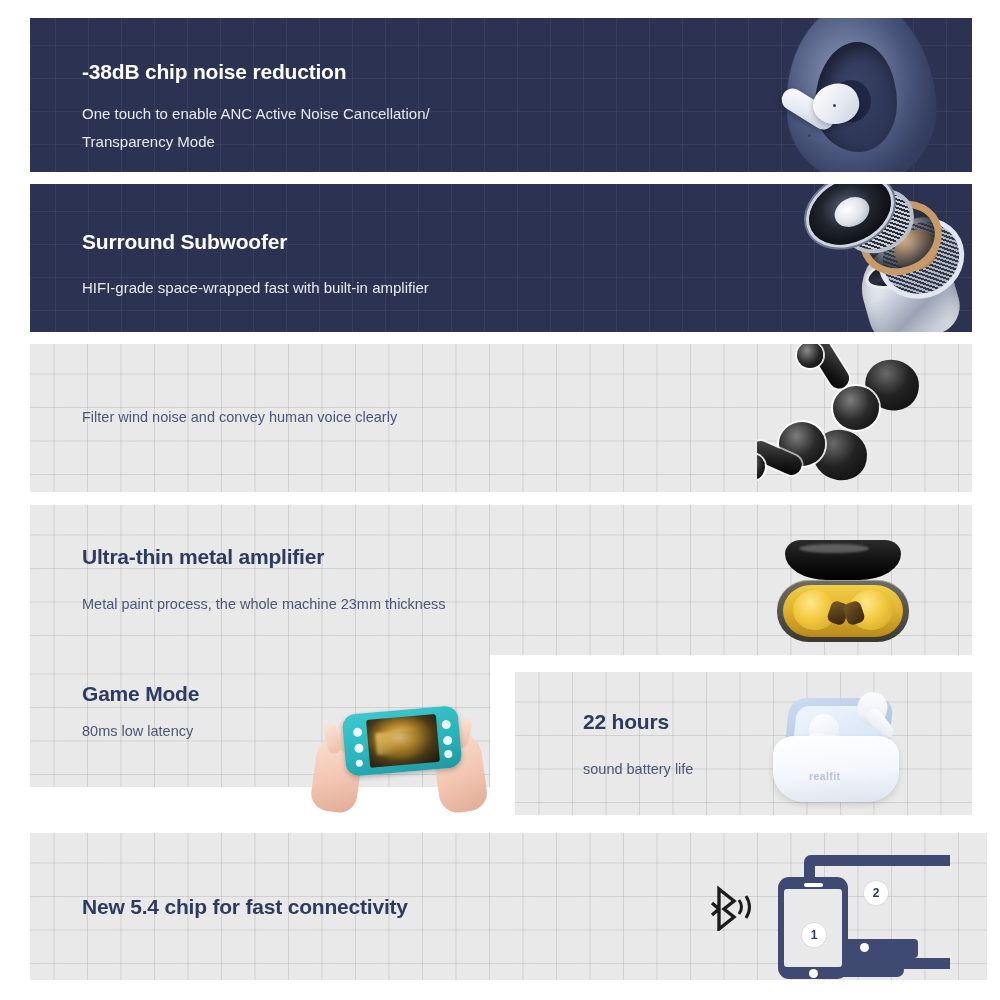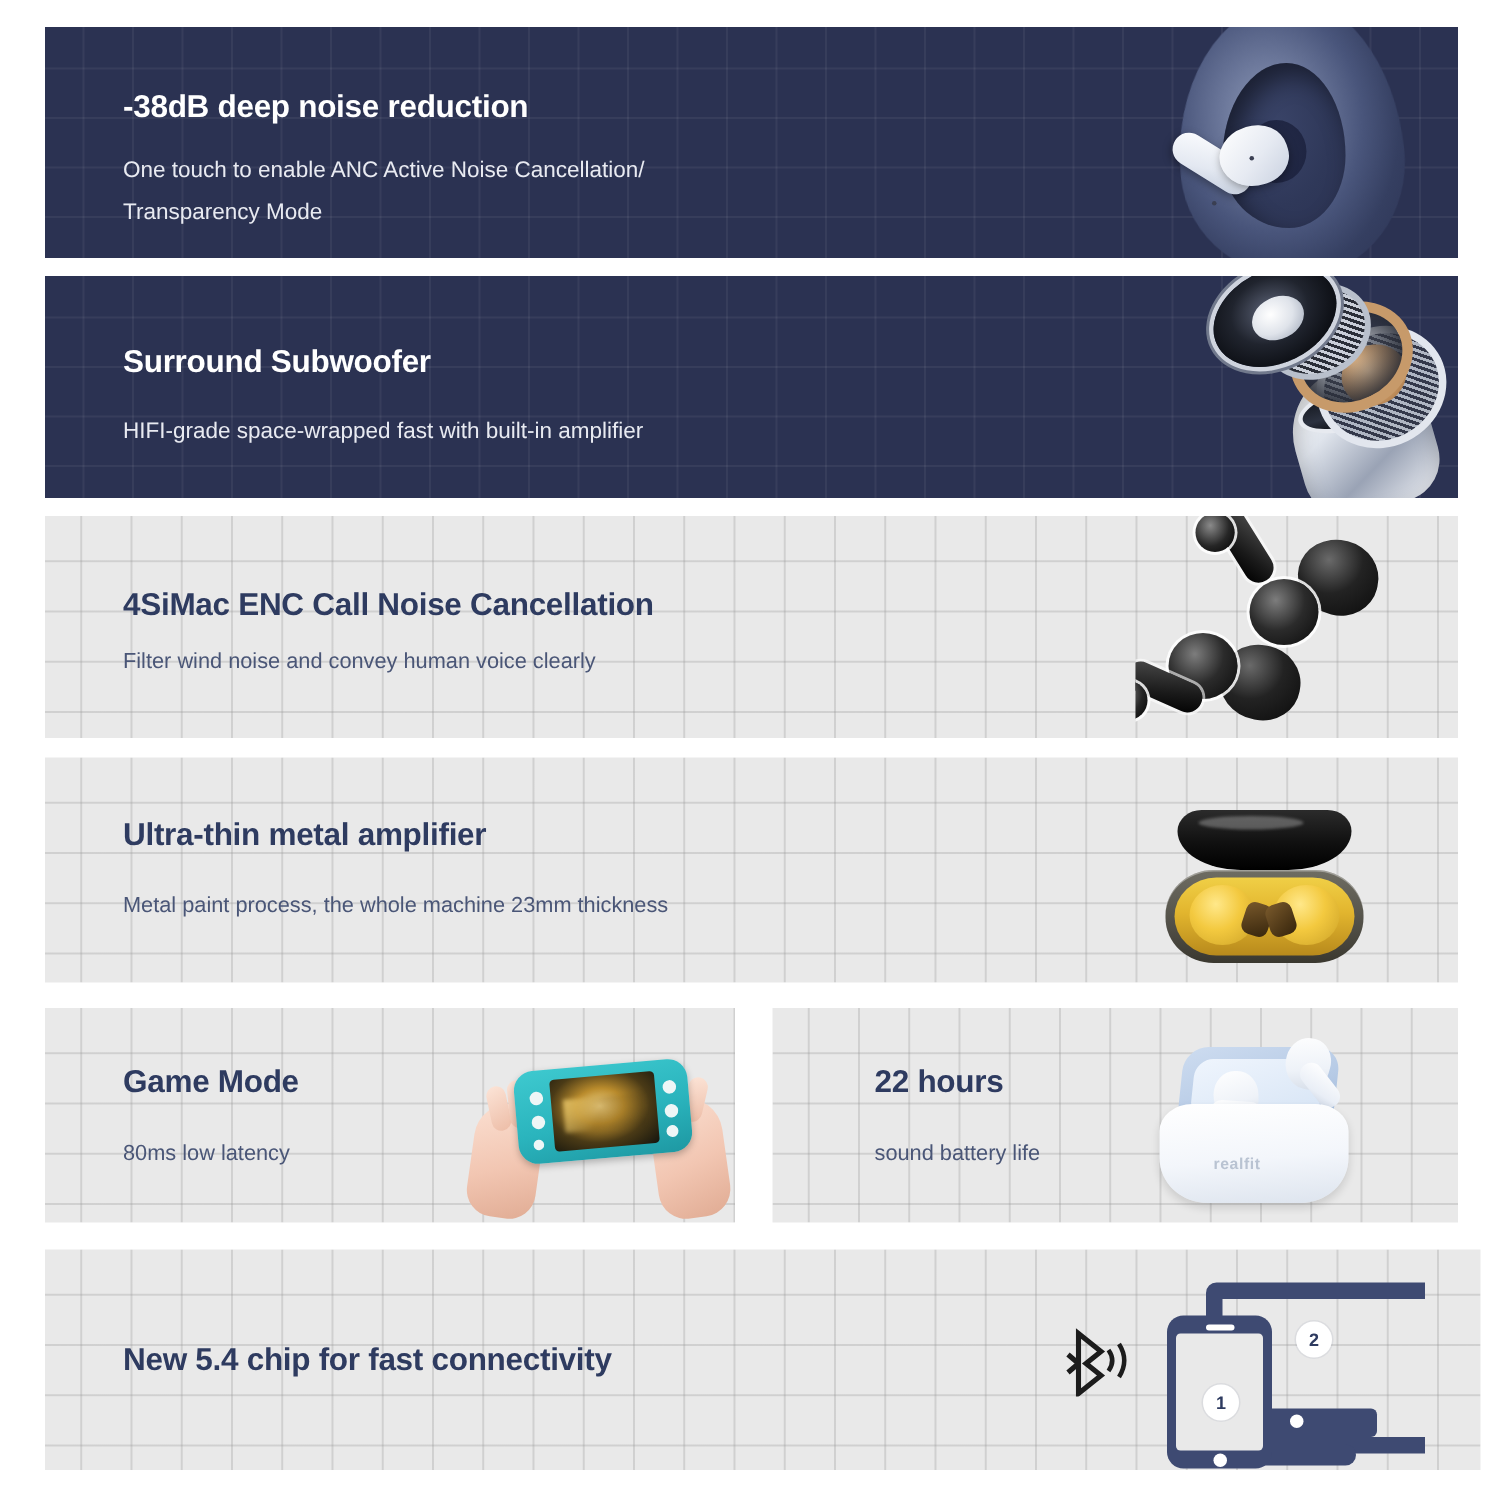--- a/index.html
+++ b/index.html
@@ -330,21 +330,21 @@
       <div class="ear-glow"></div>
       <div class="ear-inner"></div>
       <div class="ear-canal"></div>
       <div class="bud-stem"></div>
       <div class="bud-head"></div>
       <div class="bud-dot" style="left:76px;top:86px;"></div>
       <div class="bud-dot" style="left:51px;top:116px;"></div>
     </div>
 
     <div class="copy" style="left:52px;top:42px;width:640px;">
-      <p class="title">-38dB deep noise reduction</p>
+      <p class="title">-38dB chip noise reduction</p>
       <p class="sub" style="margin-top:16px;">One touch to enable ANC Active Noise Cancellation/
 Transparency Mode</p>
     </div>
   </div>
 
   <div class="panel dark" style="left:30px;top:184px;width:942px;height:148px;">
     <div class="grid"></div>
 
     <div class="art driver-wrap">
       <div class="d-body"></div>
@@ -375,21 +375,20 @@
       </div>
       <div class="bud2">
         <div class="tip" style="left:56px;top:86px;transform:rotate(10deg);"></div>
         <div class="body" style="left:22px;top:78px;"></div>
         <div class="stem" style="left:-8px;top:104px;transform:rotate(24deg);"></div>
         <div class="cap" style="left:-18px;top:110px;"></div>
       </div>
     </div>
 
     <div class="copy" style="left:52px;top:48px;width:640px;">
-      <p class="title">4SiMac ENC Call Noise Cancellation</p>
       <p class="sub" style="margin-top:12px;">Filter wind noise and convey human voice clearly</p>
     </div>
   </div>
 
   <div class="panel light" style="left:30px;top:505px;width:942px;height:150px;">
     <div class="grid"></div>
 
     <div class="copy" style="left:52px;top:40px;width:640px;">
       <p class="title">Ultra-thin metal amplifier</p>
       <p class="sub" style="margin-top:22px;">Metal paint process, the whole machine 23mm thickness</p>
@@ -399,26 +398,26 @@
   <div class="art case-wrap">
     <div class="case-base"></div>
     <div class="case-tray"></div>
     <div class="case-pod" style="left:20px;top:50px;"></div>
     <div class="case-pod" style="left:76px;top:50px;"></div>
     <div class="case-tipL" style="left:56px;top:62px;transform:rotate(18deg);"></div>
     <div class="case-tipR" style="left:72px;top:62px;transform:rotate(-18deg);"></div>
     <div class="case-lid"></div>
   </div>
 
-  <div class="panel light" style="left:30px;top:672px;width:460px;height:143px;">
+  <div class="panel light" style="left:30px;top:644px;width:460px;height:143px;">
     <div class="grid"></div>
 
     <div class="copy" style="left:52px;top:38px;width:260px;">
       <p class="title">Game Mode</p>
-      <p class="sub" style="margin-top:22px;">80ms low latency</p>
+      <p class="sub" style="margin-top:12px;">80ms low latency</p>
     </div>
   </div>
 
   <div class="art game-wrap">
     <div class="handL" style="left:4px;top:48px;width:46px;height:76px;transform:rotate(8deg);"></div>
     <div class="finger" style="left:16px;top:36px;width:13px;height:30px;transform:rotate(-12deg);"></div>
     <div class="finger" style="left:29px;top:32px;width:13px;height:32px;transform:rotate(-6deg);"></div>
     <div class="handR" style="left:126px;top:44px;width:48px;height:80px;transform:rotate(-8deg);"></div>
     <div class="finger" style="left:134px;top:28px;width:13px;height:32px;transform:rotate(8deg);"></div>
     <div class="finger" style="left:147px;top:30px;width:13px;height:30px;transform:rotate(13deg);"></div>

